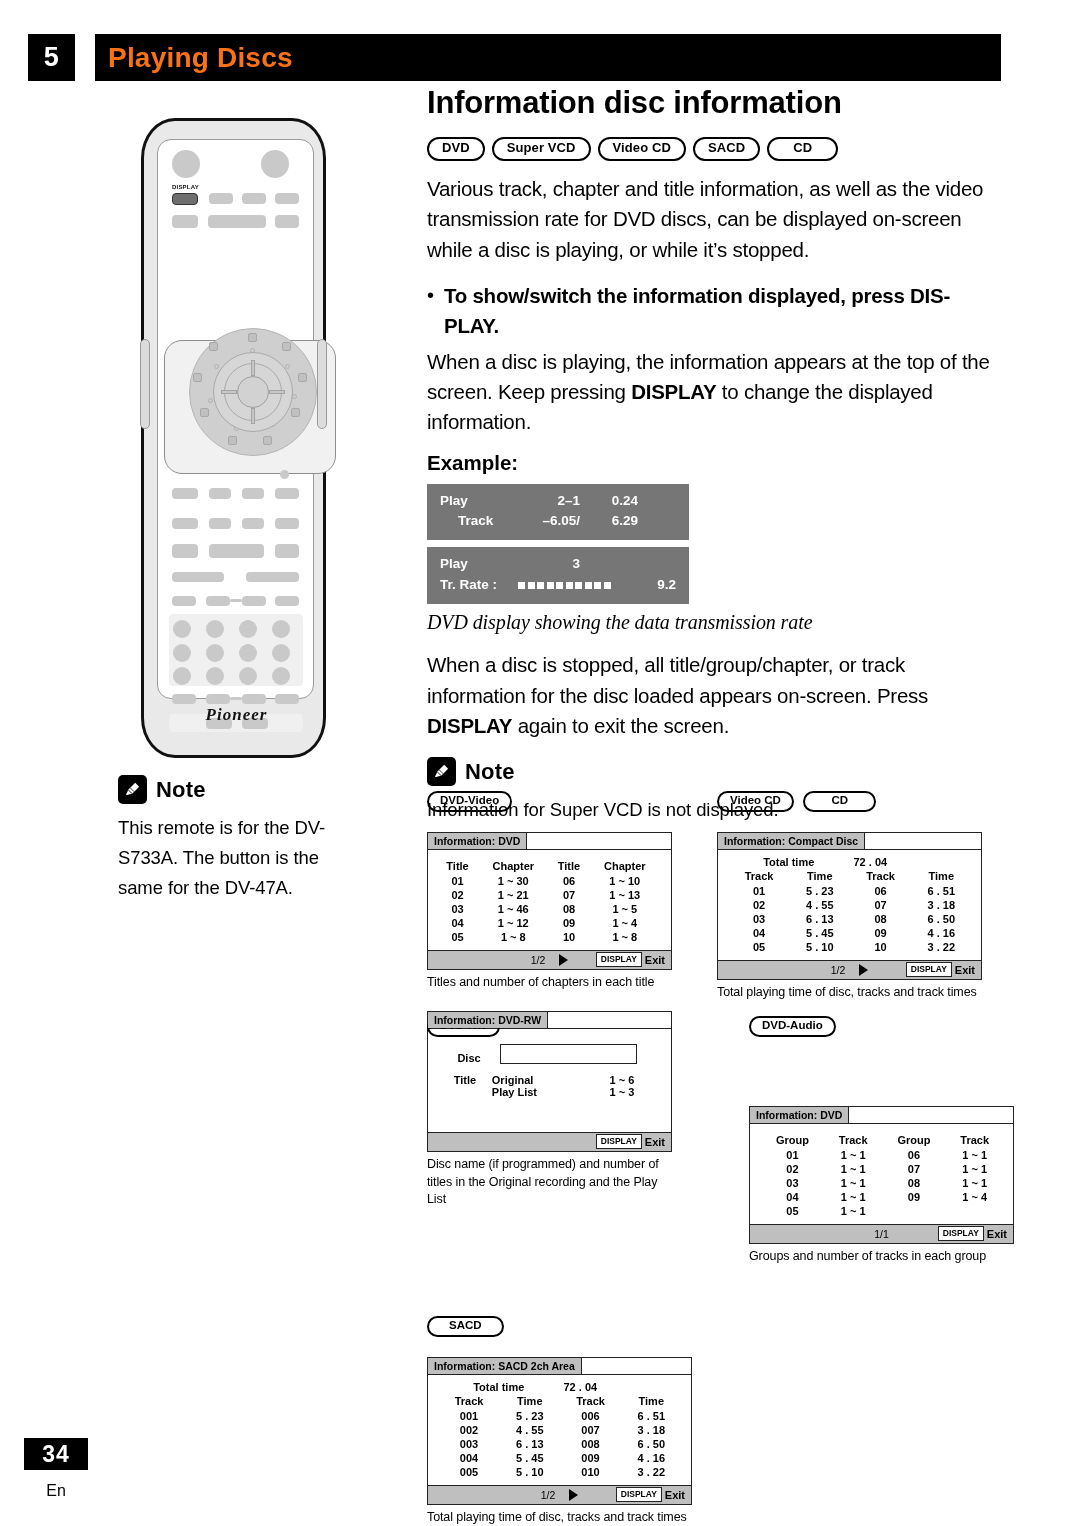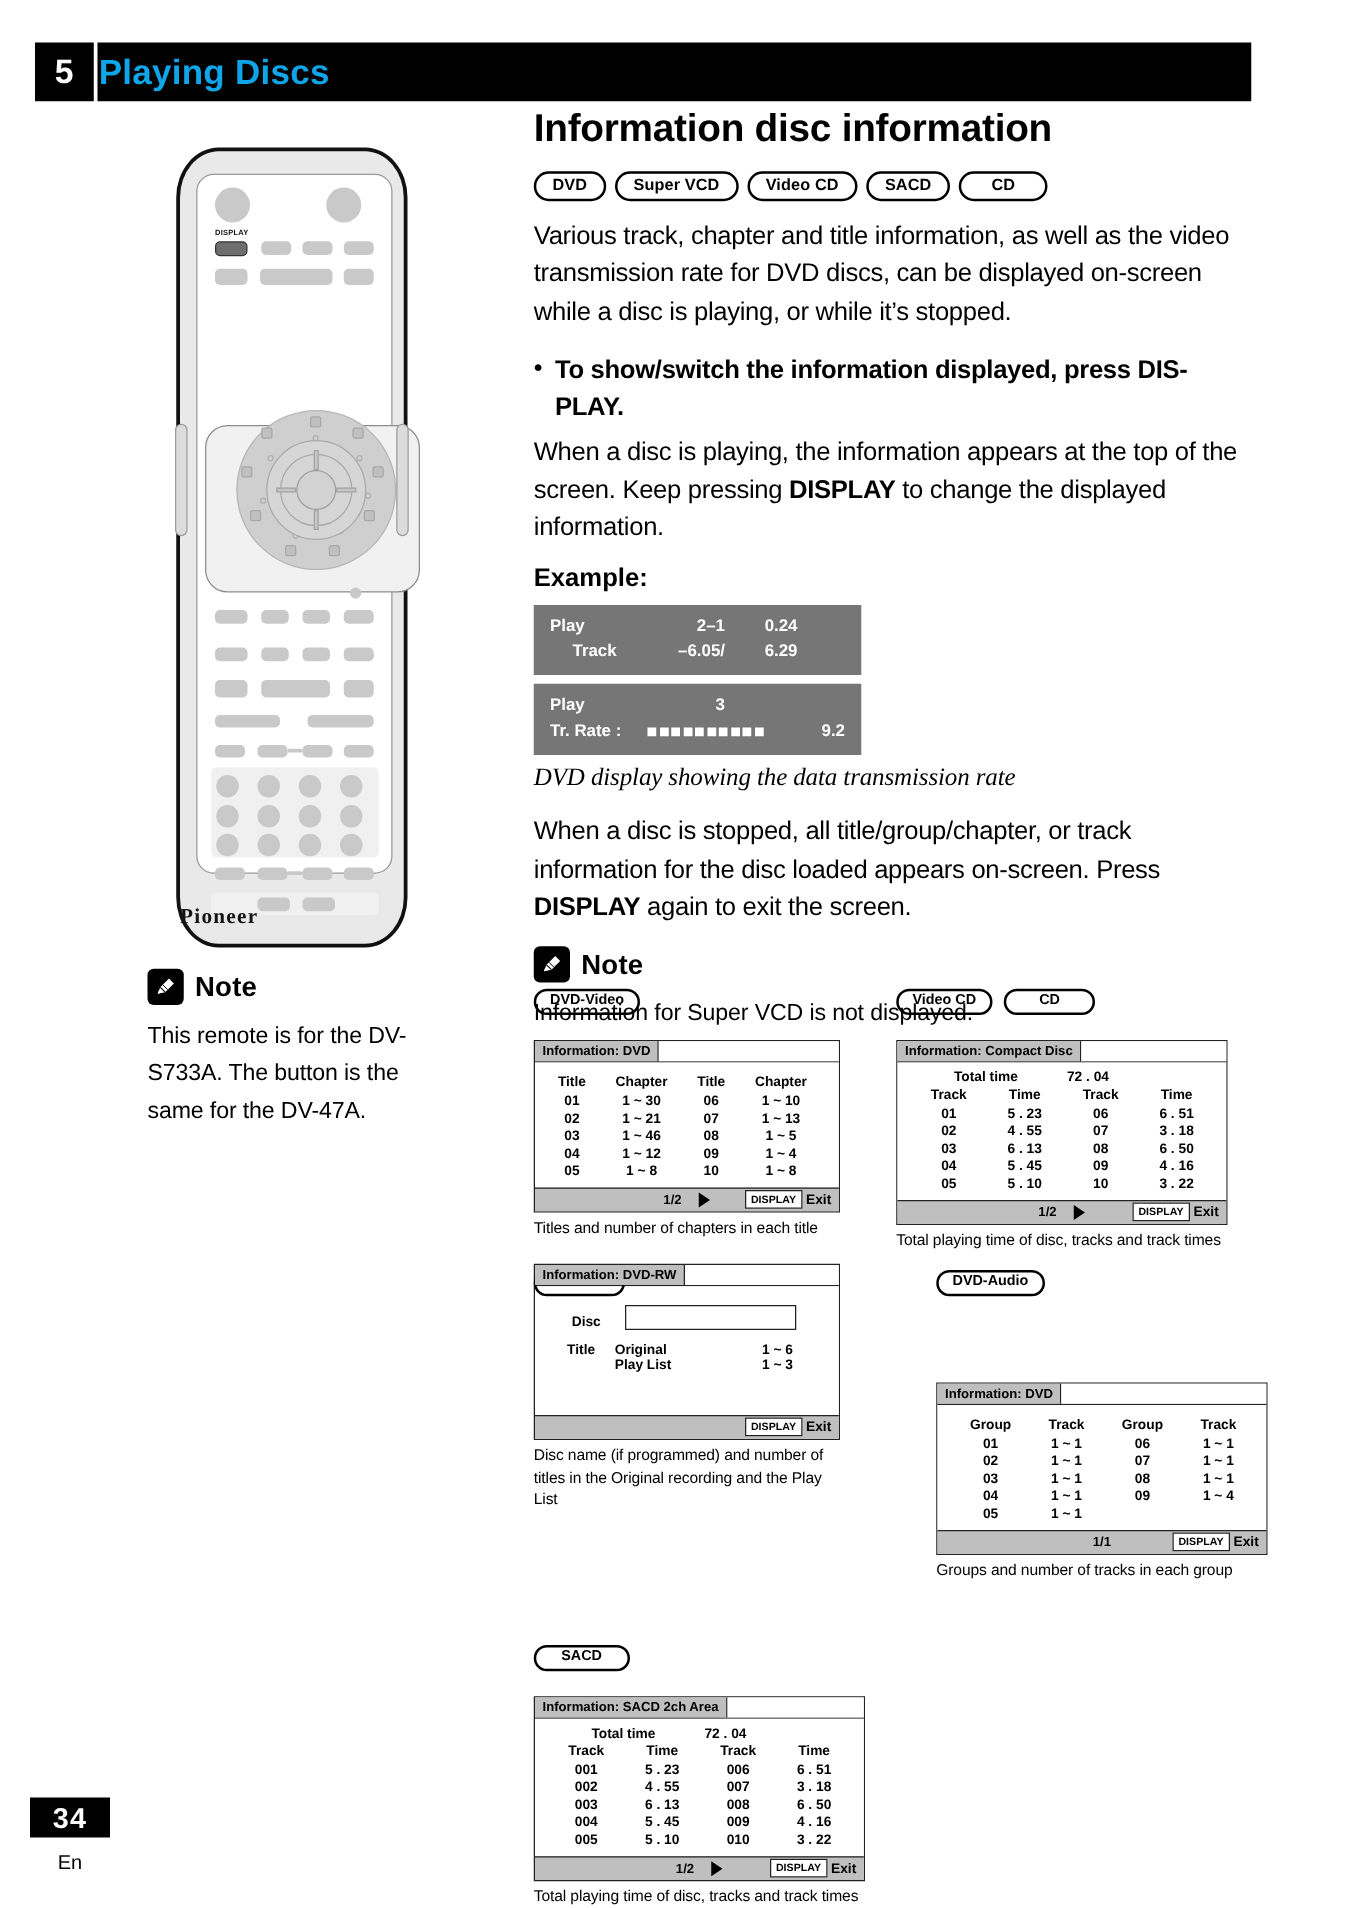--- a/index.html
+++ b/index.html
@@ -29,25 +29,25 @@
     display: flex;
     align-items: center;
     justify-content: center;
     font-size: 27px;
     font-weight: bold;
     letter-spacing: .5px;
   }
   .chapter-title-box {
     flex: 1;
     background: #000;
-    color: #0ea5e9;
-    margin-left: 3px;
+    color: #f97316;
+    margin-left: 20px;
     display: flex;
     align-items: center;
-    padding-left: 1px;
+    padding-left: 13px;
     font-size: 28px;
     font-weight: bold;
     letter-spacing: .2px;
   }
 
   
   .left-col {
     position: absolute;
     left: 28px; top: 100px;
     width: 370px;
@@ -150,24 +150,25 @@
   .jog-arm { position: absolute; background: #c6c6c6; border: 1px solid #a4a4a4; }
   .side-grip {
     position: absolute;
     width: 10px; height: 90px;
     background: #dcdcdc;
     border: 1.3px solid #9c9c9c;
     border-radius: 6px;
   }
   .pioneer-logo {
     position: absolute;
-    left: 0; bottom: 12px;
+    left: 0; bottom: 30px;
     width: 185px;
-    text-align: left;
+    text-align: center;
     font-family: "Liberation Serif", serif;
+    font-style: italic;
     font-weight: bold;
     font-size: 17px;
     letter-spacing: 1px;
     color: #151515;
   }
 
   
   .note-block { margin-top: 12px; }
   .note-head {
     display: flex;
@@ -328,21 +329,21 @@
     display: flex;
     align-items: center;
     padding: 0 4px;
     position: relative;
   }
   .osd-page {
     position: absolute;
     left: 0; right: 0;
     text-align: center;
     font-size: 10.5px;
-    font-weight: bold;
+    font-weight: normal;
     display: flex;
     align-items: center;
     justify-content: center;
     gap: 14px;
   }
   .play-tri {
     width: 0; height: 0;
     border-left: 9px solid #000;
     border-top: 6px solid transparent;
     border-bottom: 6px solid transparent;

